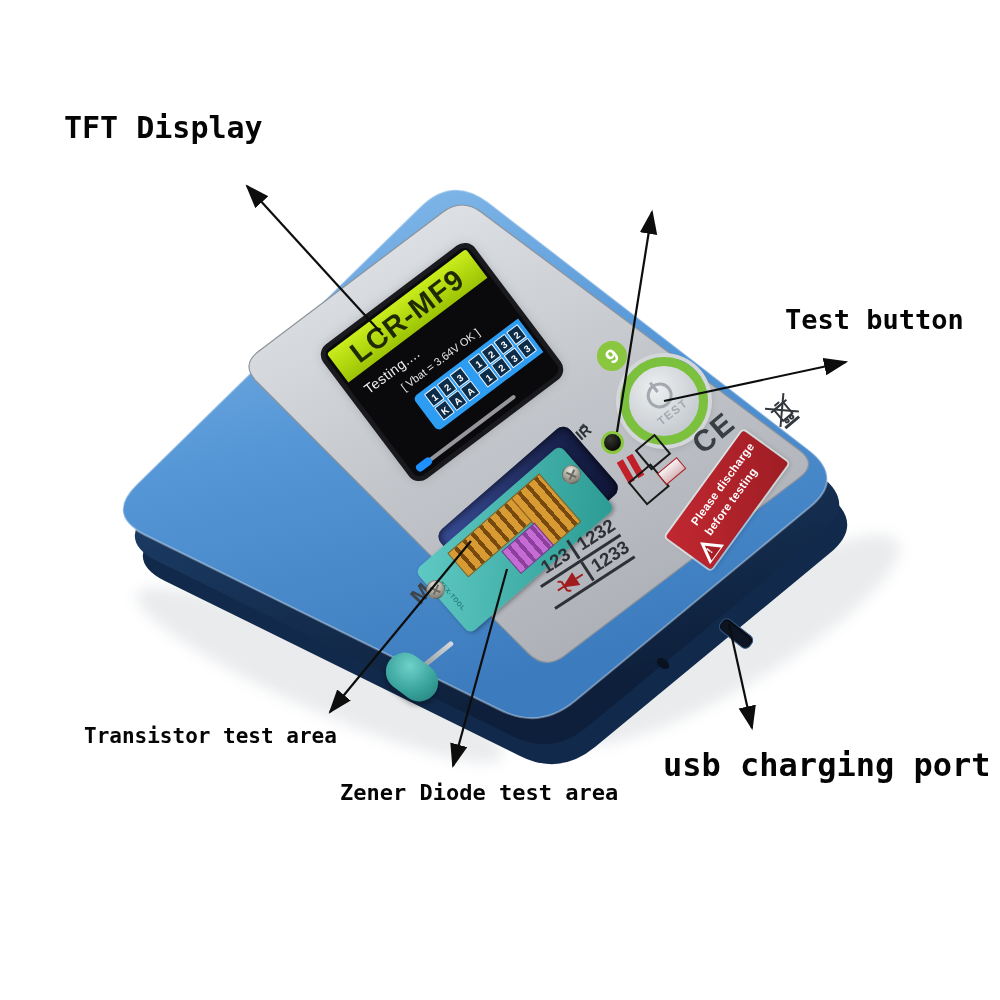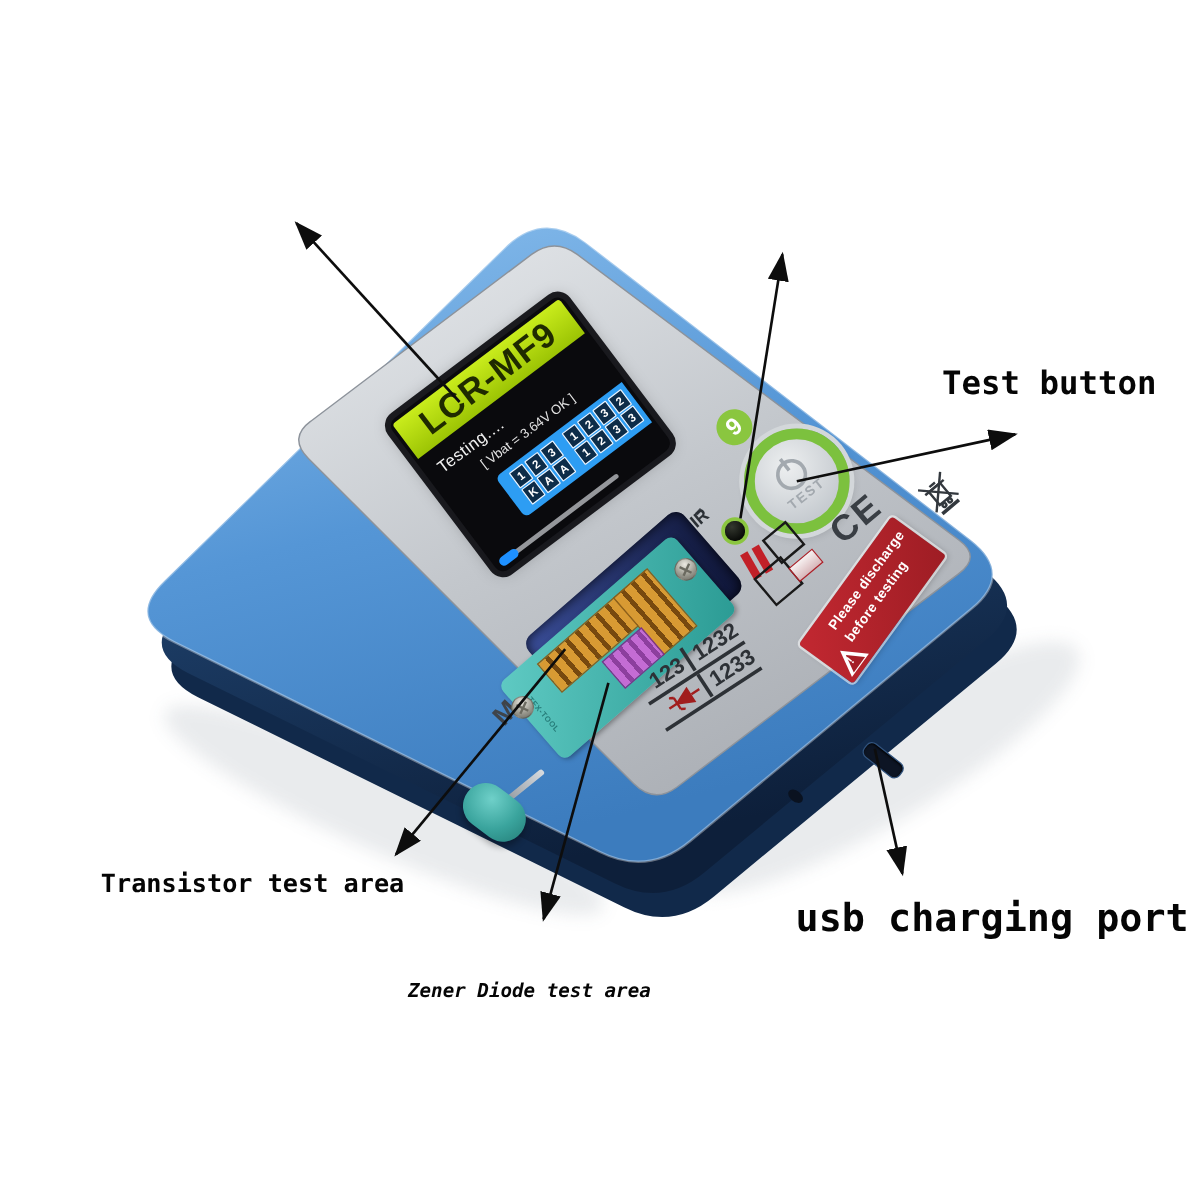--- a/index.html
+++ b/index.html
@@ -7,21 +7,21 @@
             font-family:"Liberation Sans", sans-serif; overflow:hidden; }
   .abs { position:absolute; }
 
   
   .callout { position:absolute; font-family:"DejaVu Sans Mono", monospace;
              font-weight:bold; color:#050505; white-space:nowrap; }
   #lbl-tft        { left:64px;  top:110px; font-size:30px; }
   #lbl-ir         { left:572px; top:138px; font-size:28px; }
   #lbl-test       { left:785px; top:304px; font-size:27px; }
   #lbl-transistor { left:84px;  top:724px; font-size:21px; }
-  #lbl-zener      { left:340px; top:816px; font-size:16px;font-style:italic; }
+  #lbl-zener      { left:340px; top:780px; font-size:22px; }
   #lbl-usb        { left:663px; top:746px; font-size:32px; }
 
   
   .ground-shadow { position:absolute; border-radius:50%;
                    background:rgba(40,55,75,0.10); filter:blur(7px); }
   #shadow-left  { left:120px; top:640px; width:400px; height:70px; transform:rotate(24deg); }
   #shadow-right { left:545px; top:595px; width:380px; height:90px; transform:rotate(-31deg); }
 
   
   #screen { left:352px; top:283px; width:180px; height:158px;
@@ -311,18 +311,19 @@
     <g stroke="#0d0d0d" stroke-width="2.2" fill="none">
       <line x1="383" y1="335" x2="247" y2="186" marker-end="url(#ah)"></line>
       <line x1="617" y1="432" x2="652" y2="212" marker-end="url(#ah)"></line>
       <line x1="664" y1="401" x2="846" y2="362" marker-end="url(#ah)"></line>
       <line x1="471" y1="541" x2="330" y2="712" marker-end="url(#ah)"></line>
       <line x1="507" y1="569" x2="453" y2="766" marker-end="url(#ah)"></line>
       <line x1="729" y1="624" x2="752" y2="728" marker-end="url(#ah)"></line>
     </g>
   </svg>
 
+  <div id="lbl-tft" class="callout">TFT Display</div>
   <div id="lbl-test" class="callout">Test button</div>
   <div id="lbl-transistor" class="callout">Transistor test area</div>
   <div id="lbl-zener" class="callout">Zener Diode test area</div>
   <div id="lbl-usb" class="callout">usb charging port</div>
 
 </div>
 
 </body></html>

